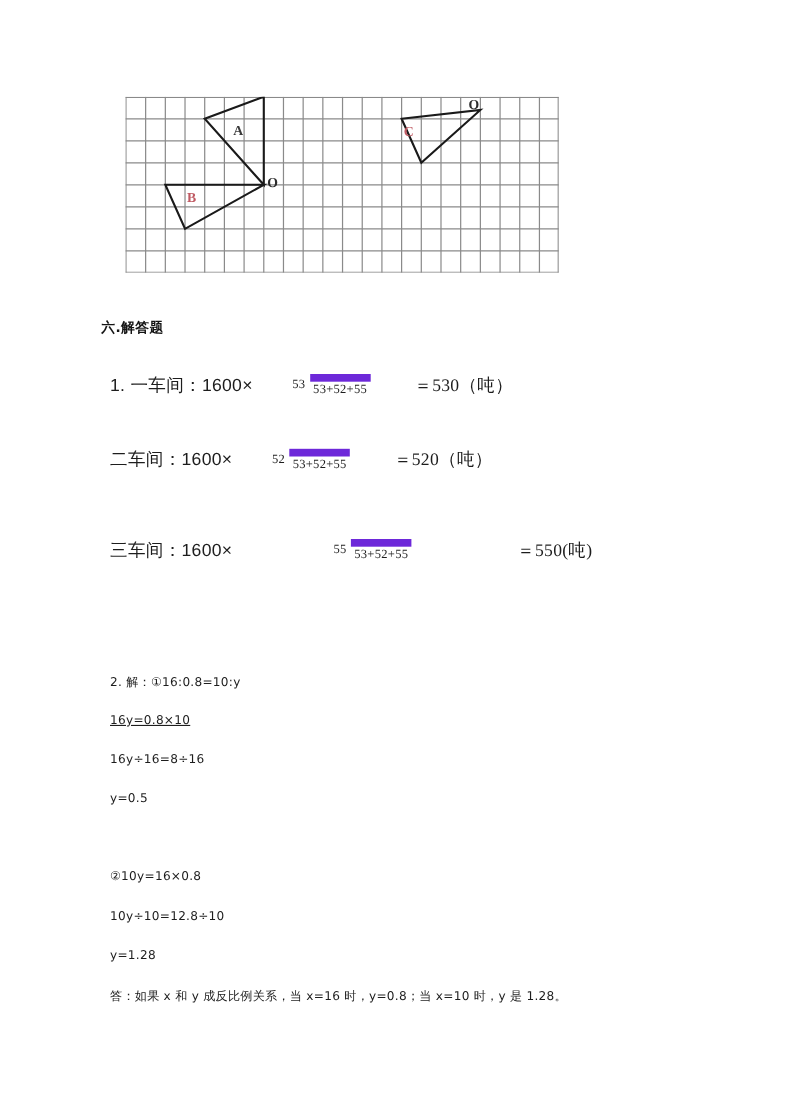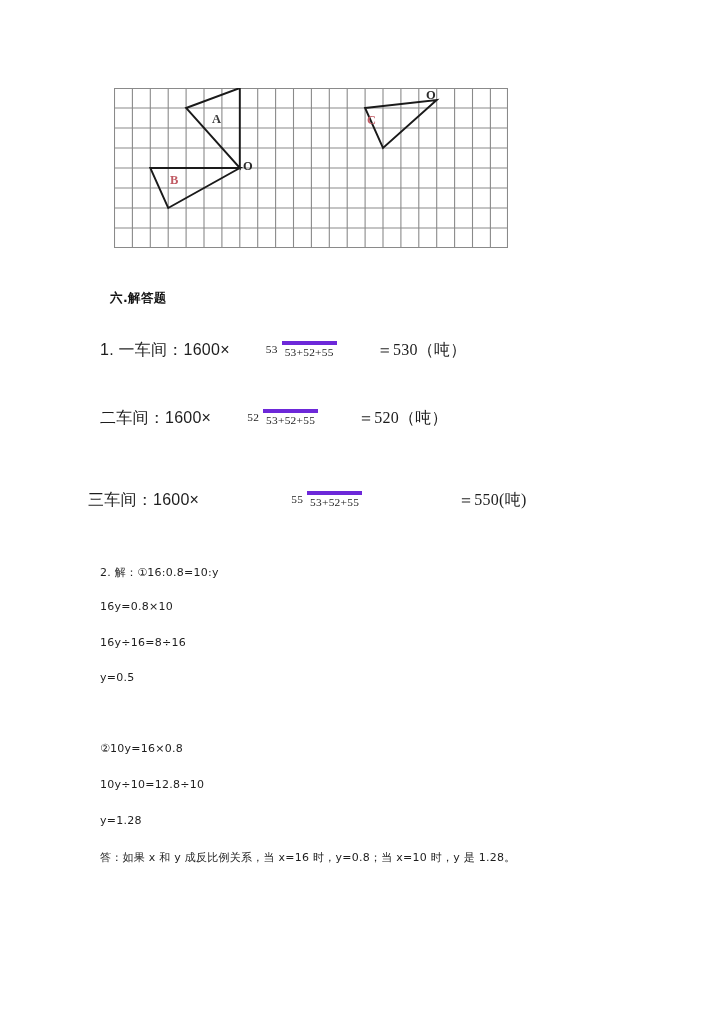--- a/index.html
+++ b/index.html
@@ -54,34 +54,35 @@
     font-family: "Liberation Serif", "DejaVu Serif", serif;
     font-size: 12.5px;
     font-weight: bold;
     color: #2b2b2b;
     line-height: 1;
   }
 
   
   .heading {
     position: absolute;
-    left: 110px;
+    left: 92px;
     top: 290px;
     font-family: "DejaVu Sans", sans-serif;
     font-weight: bold;
     font-size: 12.5px;
     color: #141414;
     letter-spacing: 0.4px;
   }
   .line {
     position: absolute;
     font-size: 11.4px;
     color: #1d1d1d;
     white-space: nowrap;
     letter-spacing: 0.25px;
+    margin-top: 48px;
   }
   .line .cjk {
     font-family: "DejaVu Sans", sans-serif;
     font-size: 11px;
   }
 
   
   .eq-row {
     position: absolute;
     display: flex;
@@ -105,21 +106,21 @@
     margin: 0 6px;
     vertical-align: middle;
     line-height: 1.15;
   }
   .frac .num {
     font-size: 11.4px;
     padding: 0 4px 1px 4px;
   }
   .frac .den {
     font-size: 11.4px;
-    border-top: 4px solid #6d28d9;
+    border-top: 7px solid #6d28d9;
     padding: 1px 3px 0 3px;
   }
   .eq-row .tail {
     display: inline-block;
   }
   .eq-row .tail .cjk {
     font-family: Liberation Serif, serif;
     font-size: 16px;
   }
   .gap-sm { display: inline-block; width: 26px; }
@@ -201,35 +202,35 @@
     <span class="lead"><span class="cjk">二车间：1600×</span></span>
     <span class="gap-sm"></span>
     <span class="frac">
       <span class="num">52</span>
       <span class="den">53+52+55</span>
     </span>
     <span class="gap-md"></span>
     <span class="tail"><span class="cjk">＝520（吨）</span></span>
   </div>
 
-  <div class="eq-row" style="left:88px; top:490px;gap:28px;">
+  <div class="eq-row" style="left:100px; top:490px;gap:28px;">
     <span class="lead"><span class="cjk">三车间：1600×</span></span>
     <span class="gap-sm"></span>
     <span class="frac">
       <span class="num">55</span>
       <span class="den">53+52+55</span>
     </span>
     <span class="gap-md"></span>
     <span class="tail"><span class="cjk">＝550(吨)</span></span>
   </div>
 
   <div class="line" style="left:100px; top:565px;">
     <span class="cjk">2. 解：①16:0.8=10:y</span>
   </div>
-  <div class="line" style="left:100px; top:600px;">
+  <div class="line" style="left:100px; top:600px;text-decoration:underline;">
     <span class="cjk">16y=0.8×10</span>
   </div>
   <div class="line" style="left:100px; top:636px;">
     <span class="cjk">16y÷16=8÷16</span>
   </div>
   <div class="line" style="left:100px; top:671px;">
     <span class="cjk">y=0.5</span>
   </div>
   <div class="line" style="left:100px; top:742px;">
     <span class="cjk">②10y=16×0.8</span>

